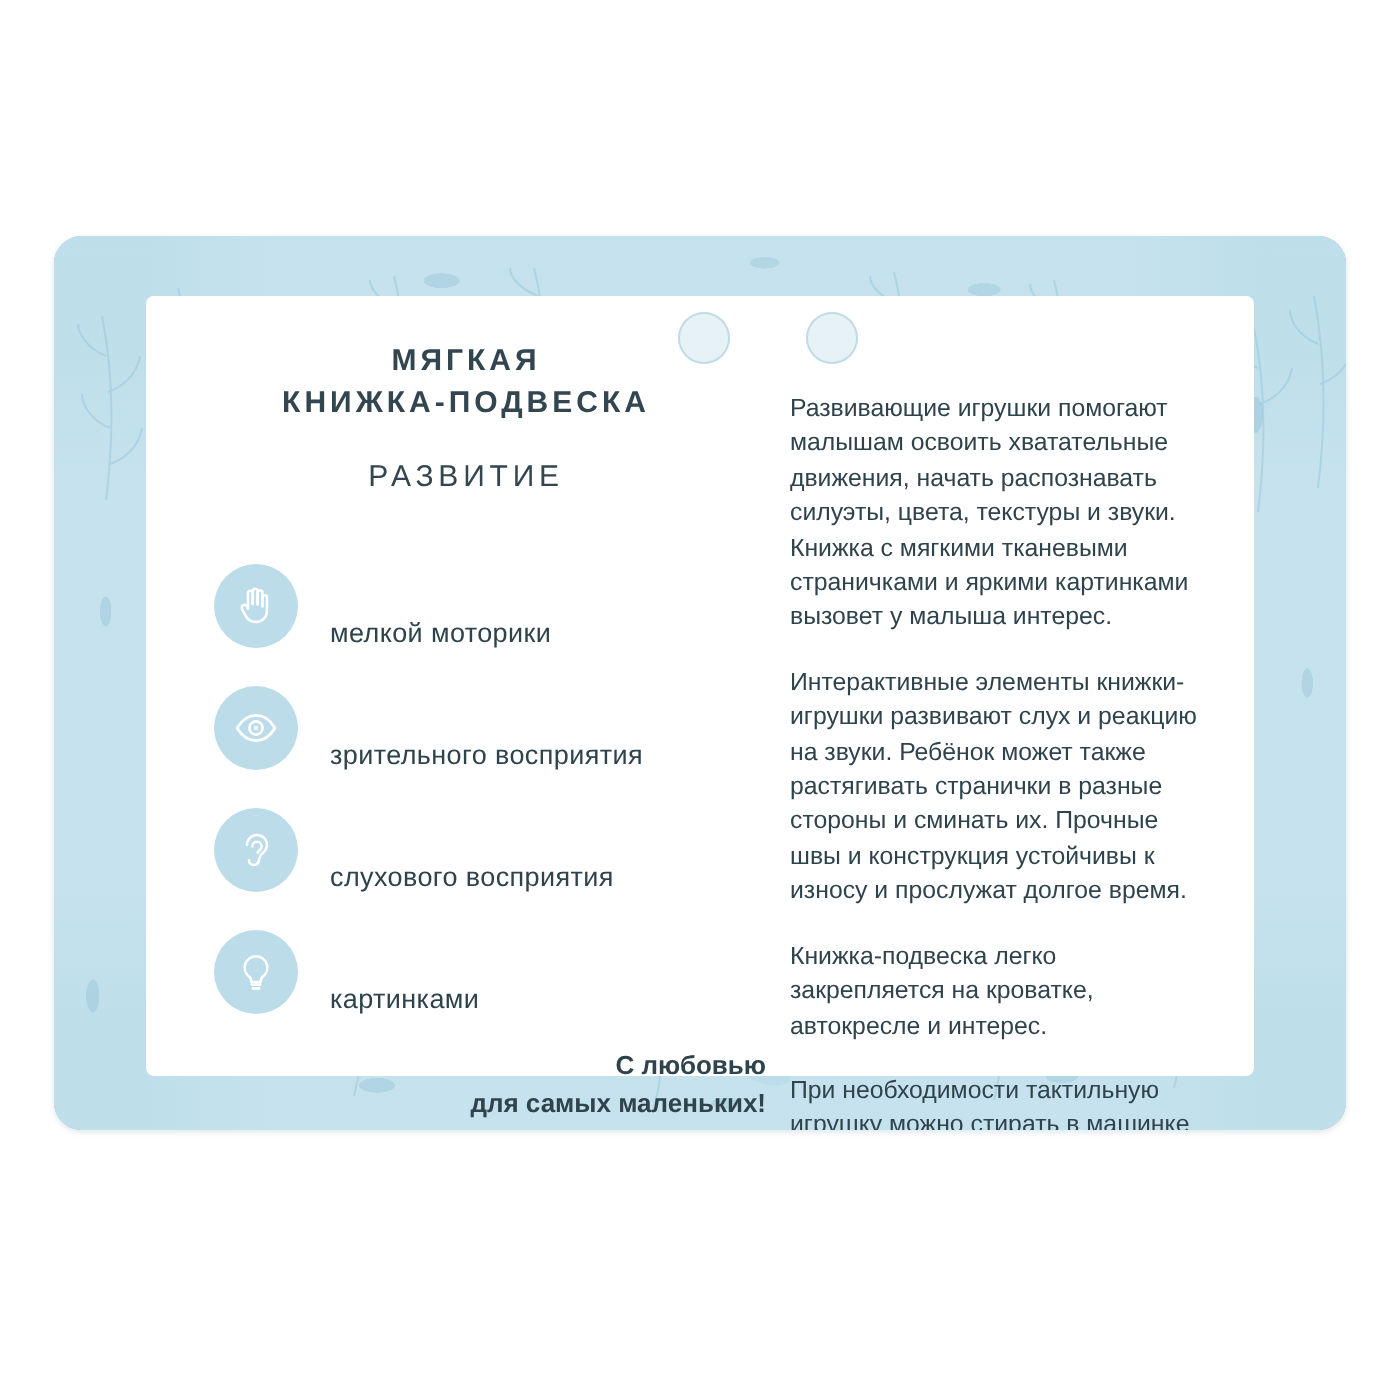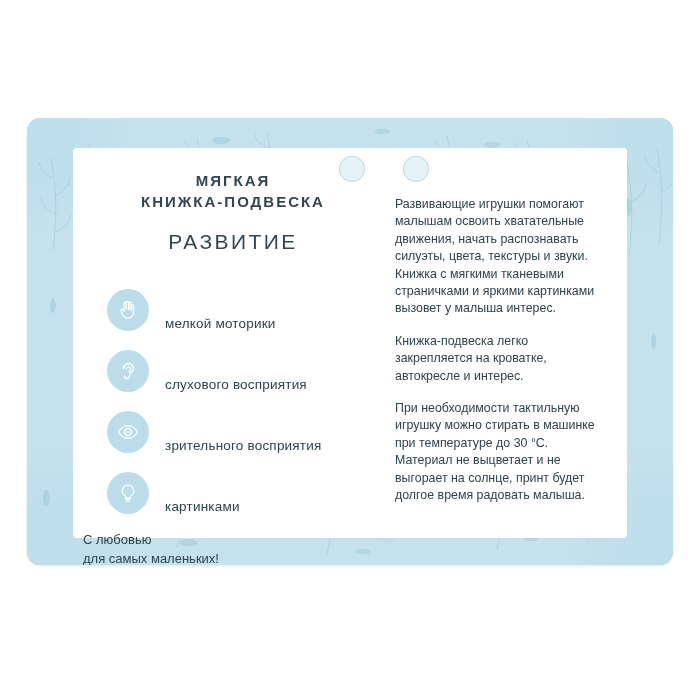--- a/index.html
+++ b/index.html
@@ -92,21 +92,21 @@
     color: #33464f;
     font-size: 15px;
     font-weight: bold;
     letter-spacing: 2.0px;
     line-height: 21px;
     margin: 0;
   }
   .subtitle {
     margin: 18px 0 0 0;
     color: #33464f;
-    font-size: 21px;
+    font-size: 15px;
     letter-spacing: 2.4px;
   }
 
   .feature-list {
     margin: 16px 0 0 0;
     padding: 0;
     list-style: none;
     text-align: left;
   }
   .feature {
@@ -131,21 +131,22 @@
     color: #2f434c;
     font-size: 13.5px;
     letter-spacing: .2px;
   }
 
   .signature {
     margin-top: 16px;
     color: #2f434c;
     font-size: 13px;
     line-height: 19px;
-    text-align: left;
+    text-align: right;
+    font-weight: bold;
   }
 
   
   .right-col {
     position: absolute;
     left: 322px;
     top: 48px;
     width: 222px;
   }
   .para {
@@ -236,55 +237,56 @@
                 <path d="M10.4 11V4.6a1.2 1.2 0 0 1 2.4 0V11"></path>
                 <path d="M12.8 11.2V5.4a1.2 1.2 0 0 1 2.4 0V12"></path>
                 <path d="M15.2 12.2V7.8a1.15 1.15 0 0 1 2.3 0v6.4c0 3.3-2.3 5.8-5.5 5.8-3 0-4.6-1.7-5.4-3.6L5 13.4c-.4-.9.1-1.7 1-1.9.7-.2 1.4.2 1.7.9L8 13.4"></path>
               </svg>
             </span>
             <span class="feature-label">мелкой моторики</span>
           </li>
 
           <li class="feature">
             <span class="badge">
-              <svg width="24" height="24" viewBox="0 0 24 24" fill="none" stroke="#ffffff" stroke-width="1.3" stroke-linecap="round" stroke-linejoin="round">
-                <path d="M7.5 9.5a5 5 0 0 1 10 0c0 2.6-1.7 3.6-2.8 4.7-1 1-1.2 1.8-1.3 2.9-.1 1.4-1 2.4-2.5 2.4-1.4 0-2.4-1-2.4-2.3"></path>
-                <path d="M10.2 10.2a2.3 2.3 0 0 1 4.6 0c0 1.6-1.6 2-2 3.2"></path>
-              </svg>
-            </span>
-            <span class="feature-label">слухового восприятия</span>
-          </li>
-
-          <li class="feature">
-            <span class="badge">
               <svg width="26" height="26" viewBox="0 0 26 26" fill="none" stroke="#ffffff" stroke-width="1.3" stroke-linecap="round" stroke-linejoin="round">
                 <path d="M3.5 13c2.6-4.2 5.9-6.3 9.5-6.3S20 8.8 22.5 13c-2.5 4.2-5.9 6.3-9.5 6.3S6.1 17.2 3.5 13z"></path>
                 <circle cx="13" cy="13" r="3.3"></circle>
                 <circle cx="13" cy="13" r="1.1" fill="#ffffff" stroke="none"></circle>
               </svg>
             </span>
             <span class="feature-label">зрительного восприятия</span>
           </li>
 
           <li class="feature">
             <span class="badge">
               <svg width="24" height="24" viewBox="0 0 24 24" fill="none" stroke="#ffffff" stroke-width="1.3" stroke-linecap="round" stroke-linejoin="round">
+                <path d="M7.5 9.5a5 5 0 0 1 10 0c0 2.6-1.7 3.6-2.8 4.7-1 1-1.2 1.8-1.3 2.9-.1 1.4-1 2.4-2.5 2.4-1.4 0-2.4-1-2.4-2.3"></path>
+                <path d="M10.2 10.2a2.3 2.3 0 0 1 4.6 0c0 1.6-1.6 2-2 3.2"></path>
+              </svg>
+            </span>
+            <span class="feature-label">слухового восприятия</span>
+          </li>
+
+          <li class="feature">
+            <span class="badge">
+              <svg width="24" height="24" viewBox="0 0 24 24" fill="none" stroke="#ffffff" stroke-width="1.3" stroke-linecap="round" stroke-linejoin="round">
                 <path d="M12 4.2a5.6 5.6 0 0 0-3.4 10.1c.6.5.9 1.1 1 1.8l.1.9h4.6l.1-.9c.1-.7.4-1.3 1-1.8A5.6 5.6 0 0 0 12 4.2z"></path>
                 <path d="M9.9 18.3h4.2"></path>
                 <path d="M10.5 20.2h3"></path>
               </svg>
             </span>
             <span class="feature-label">картинками</span>
           </li>
         </ul>
 
         <div class="signature" style="white-space: pre-line;">С любовью
 для самых маленьких!</div>
       </div>
 
       <div class="right-col">
         <p class="para">Развивающие игрушки помогают малышам освоить хватательные движения, начать распознавать силуэты, цвета, текстуры и звуки. Книжка с мягкими тканевыми страничками и яркими картинками вызовет у малыша интерес.</p>
+        <p class="para">Интерактивные элементы книжки-игрушки развивают слух и реакцию на звуки. Ребёнок может также растягивать странички в разные стороны и сминать их. Прочные швы и конструкция устойчивы к износу и прослужат долгое время.</p>
         <p class="para">Книжка-подвеска легко закрепляется на кроватке, автокресле и интерес.</p>
         <p class="para">При необходимости тактильную игрушку можно стирать в машинке при температуре до 30 °C. Материал не выцветает и не выгорает на солнце, принт будет долгое время радовать малыша.</p>
       </div>
     </div>
   </div>
 </div>
 
 </body></html>

